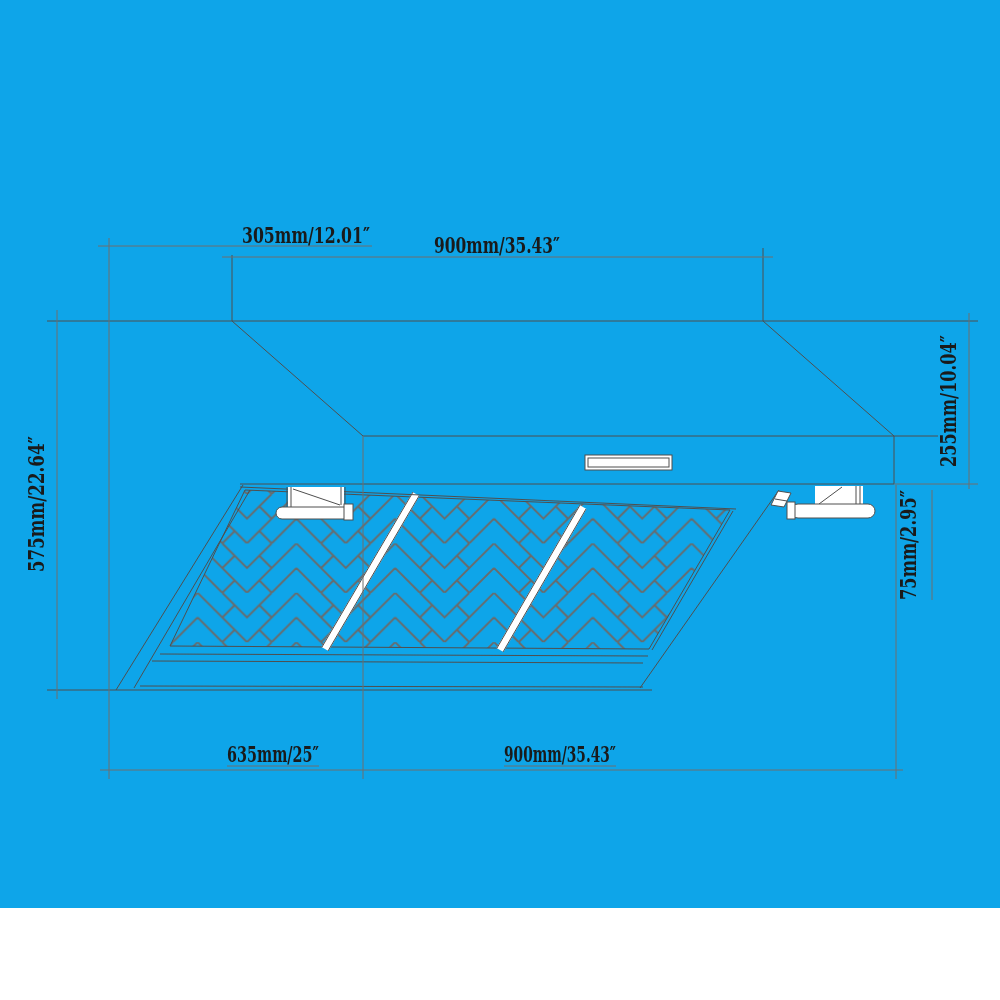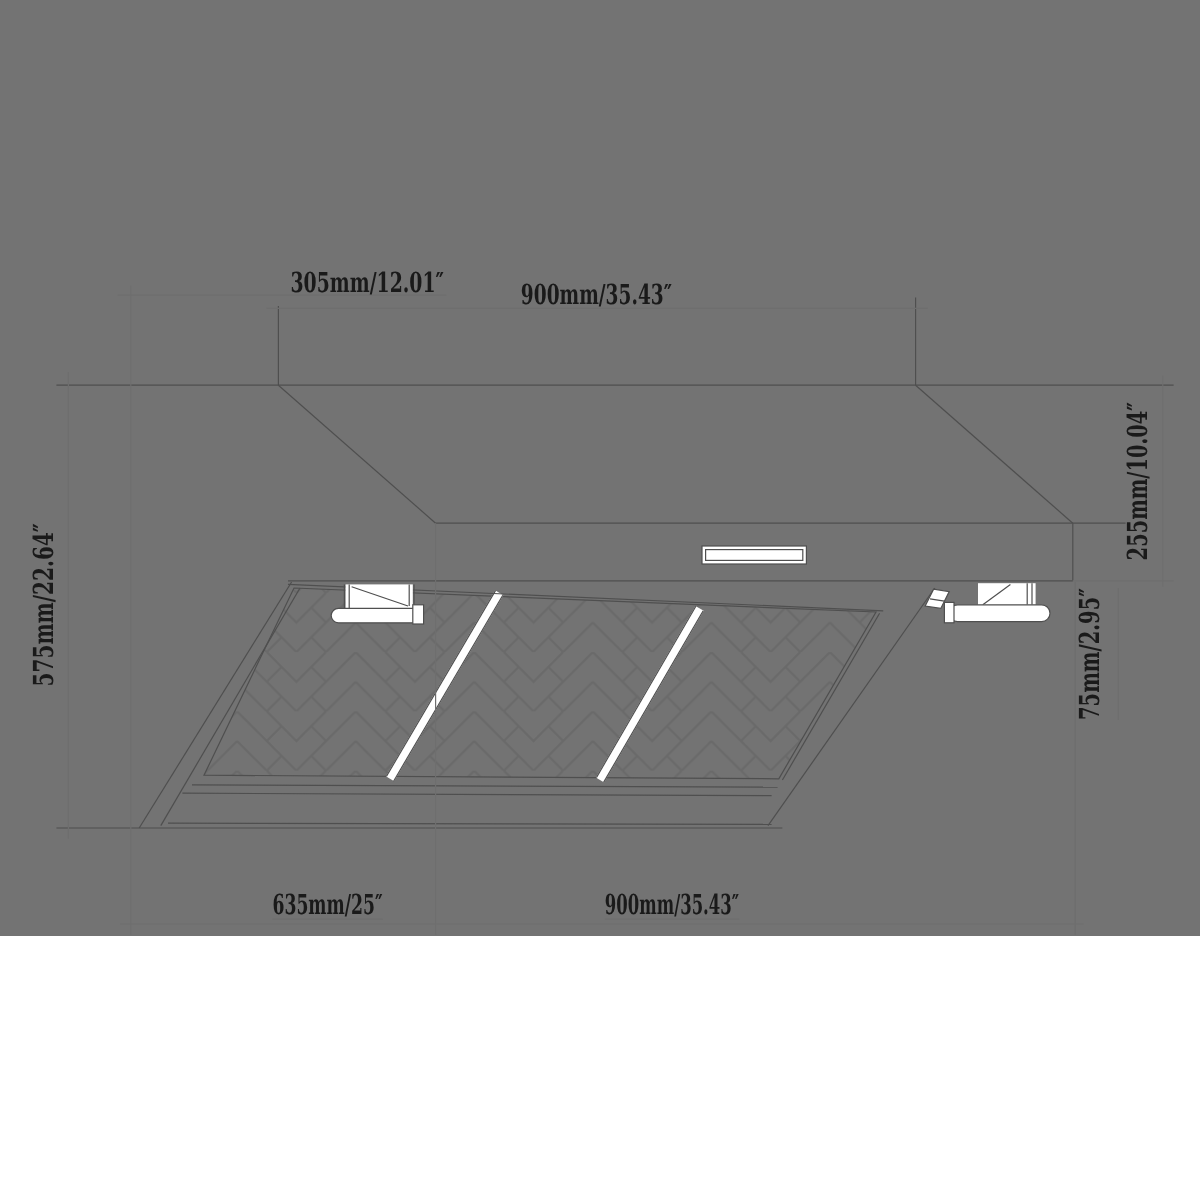--- a/index.html
+++ b/index.html
@@ -1,16 +1,16 @@
 <!DOCTYPE html>
 <html><head>
 <meta charset="utf-8">
 <style>
   html,body{margin:0;padding:0;background:#ffffff;}
-  .stage{position:relative;width:1000px;height:780px;background:#737373;overflow:hidden;}
+  .stage{position:relative;width:1000px;height:908px;background:#0ea5e9;overflow:hidden;}
   svg{display:block;}
   .edge{stroke:#4f4f4f;stroke-width:1;fill:none;}
   .dim{stroke:#6e6e6e;stroke-width:1;fill:none;}
   .patline{stroke:#6a6a6a;stroke-width:1;fill:none;}
   .whitefill{fill:#ffffff;}
   text.dimtext{
     font-family:"DejaVu Serif", serif;
     font-weight:700;
     font-size:23px;
     fill:#1a1a1a;

